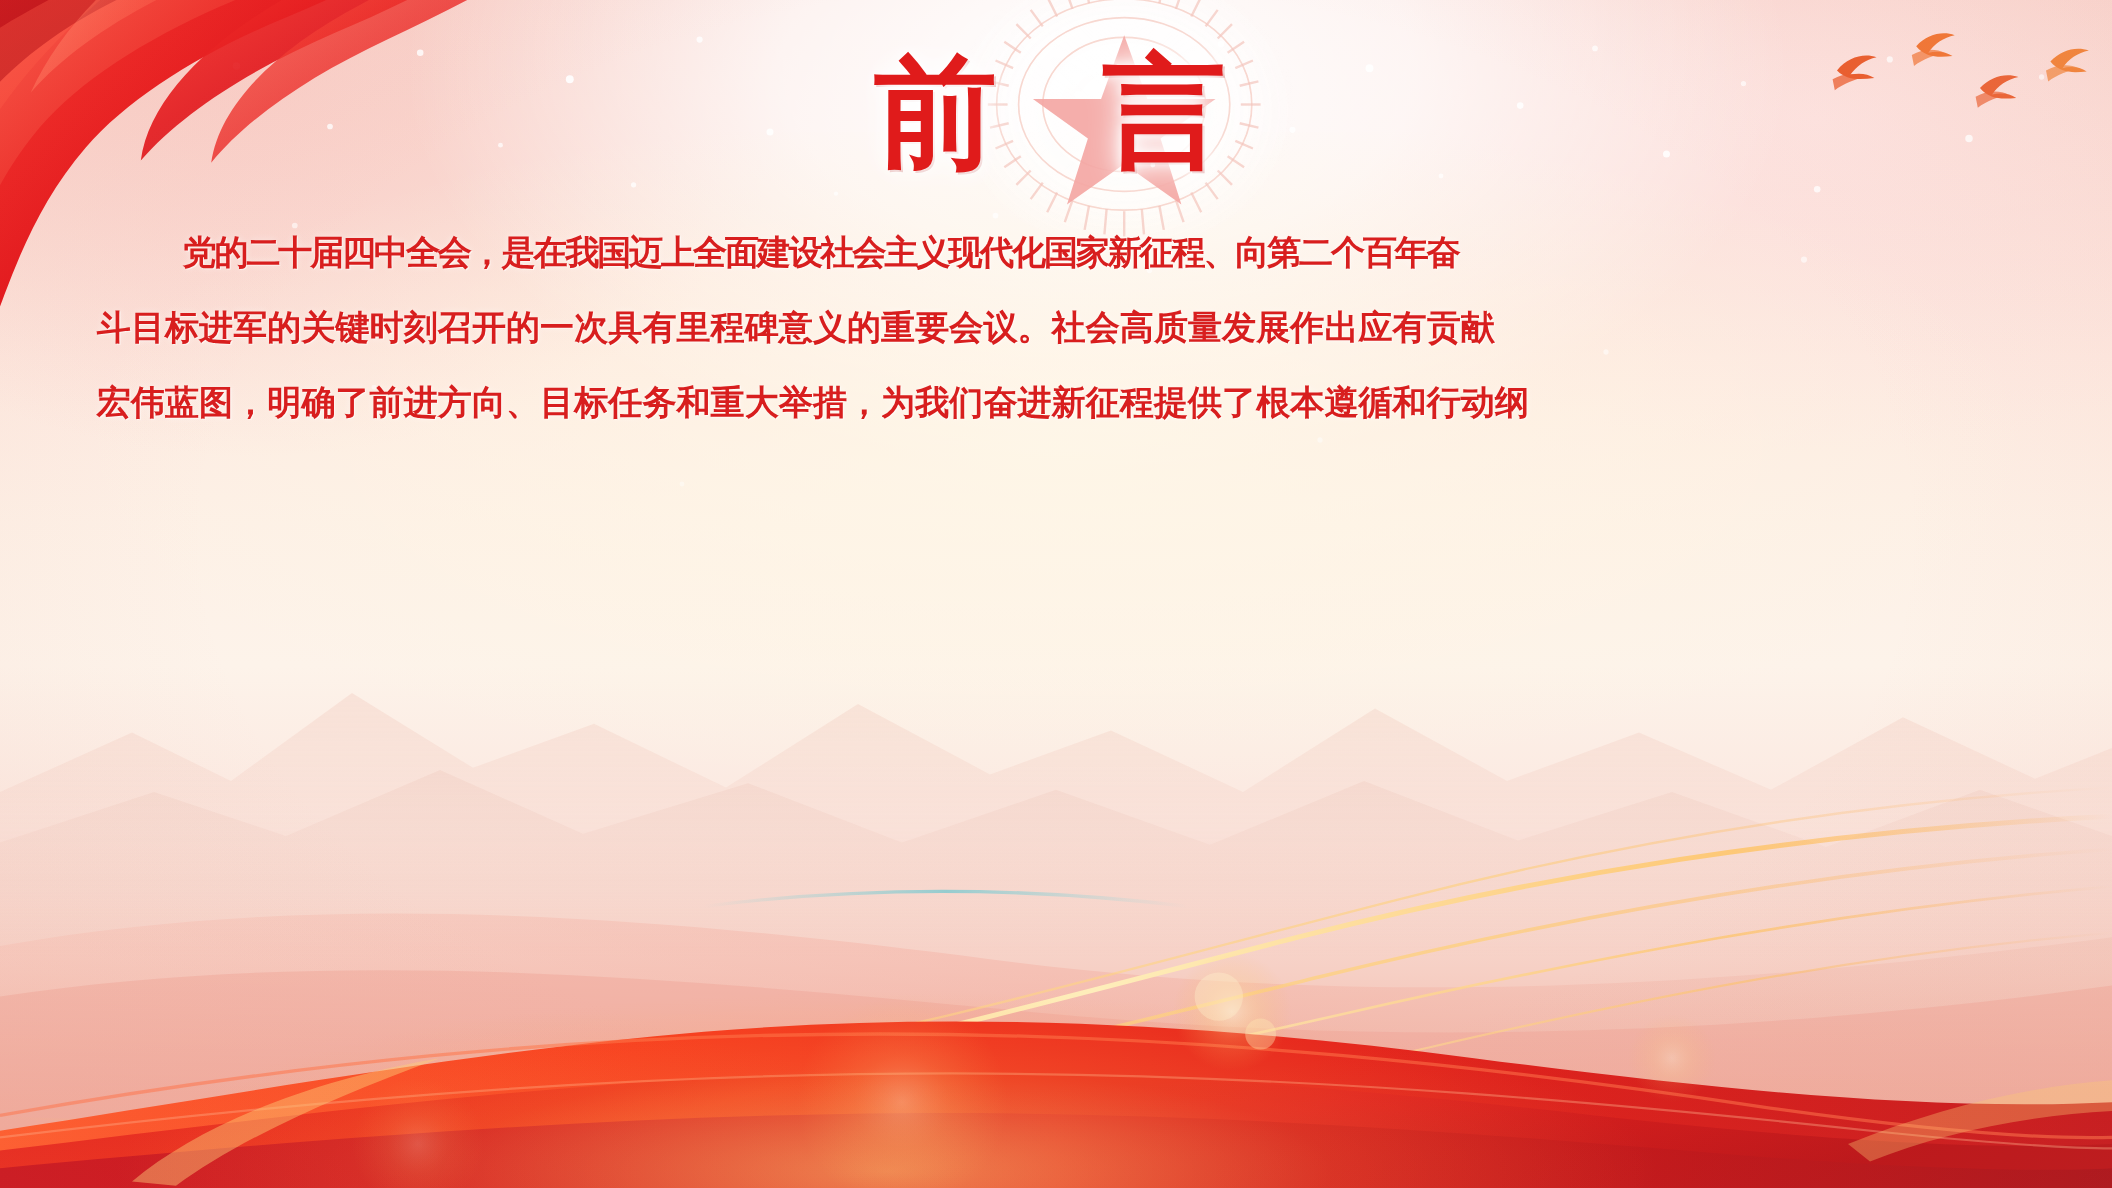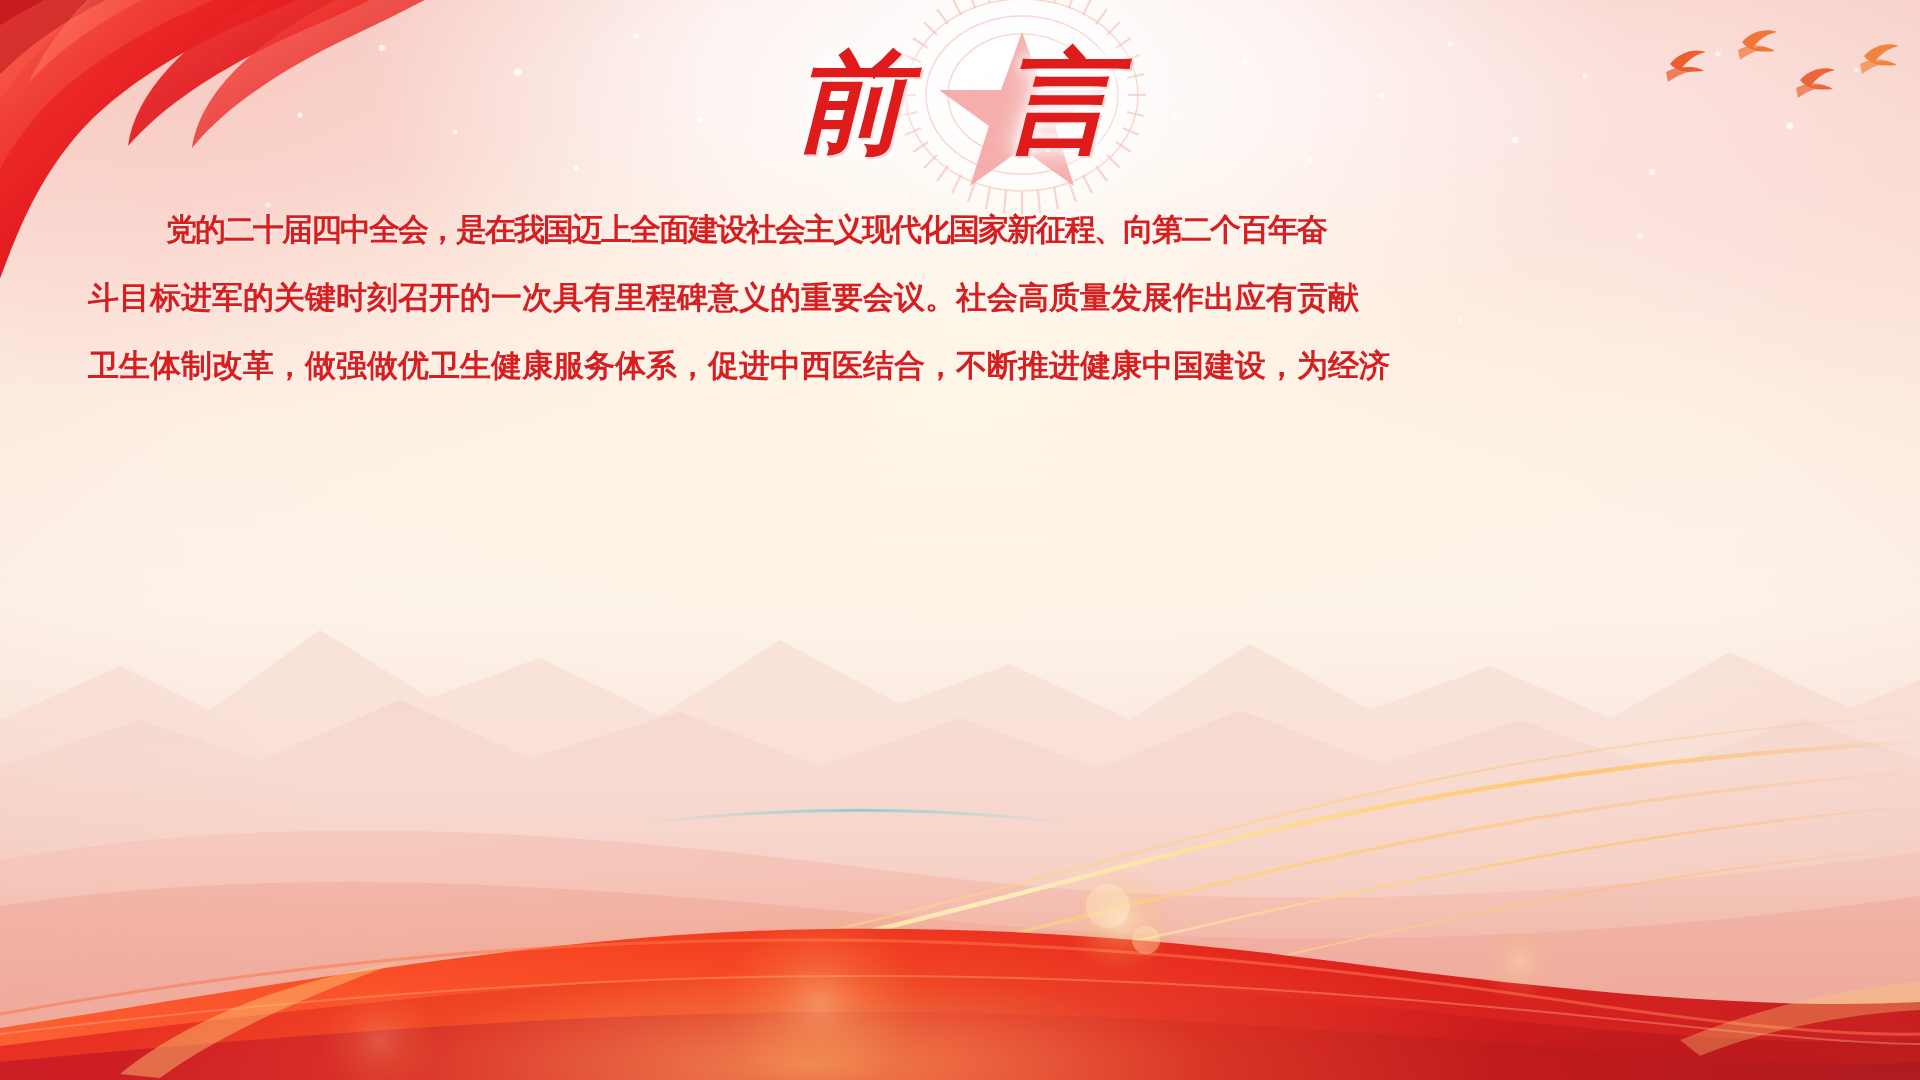--- a/index.html
+++ b/index.html
@@ -52,21 +52,20 @@
     text-align:center;
     font-size:112px;line-height:1.05;
     font-weight:bold;
     color:#e01b1b;
     letter-spacing:.10em;
     text-shadow:
       0 0 10px #fff, 0 0 20px #fff, 0 0 32px rgba(255,255,255,.95),
       2px 2px 0 rgba(170,10,10,.35);
     white-space:pre;
     z-index:6;
-    font-style:italic;
   }
   .body-text{
     position:absolute;left:88px;top:196px;width:1752px;
     z-index:6;
   }
   .body-line{
     font-size:31px;
     line-height:68px;
     font-weight:bold;
     color:#d81e1e;
@@ -328,17 +327,17 @@
     <circle cx="380" cy="430" r="60" fill="url(#flare)" opacity=".22"></circle>
   </svg>
 
   <div class="bottom-glow"></div>
 
   <div class="title">前  言</div>
 
   <div class="body-text">
     <div class="body-line indent" style="letter-spacing: -2px;">党的二十届四中全会，是在我国迈上全面建设社会主义现代化国家新征程、向第二个百年奋</div>
     <div class="body-line" style="letter-spacing: 0px;">斗目标进军的关键时刻召开的一次具有里程碑意义的重要会议。社会高质量发展作出应有贡献</div>
-    <div class="body-line" style="letter-spacing: 0px;">卫生体制改革，做强做优卫生健康服务体系，促进中西医结合，不断推进健康中国建设，为经济</div>
+    <div class="body-line" style="letter-spacing: 0px;">宏伟蓝图，明确了前进方向、目标任务和重大举措，为我们奋进新征程提供了根本遵循和行动纲</div>
   </div>
 
   <div class="vignette"></div>
 </div>
 
 </body></html>

